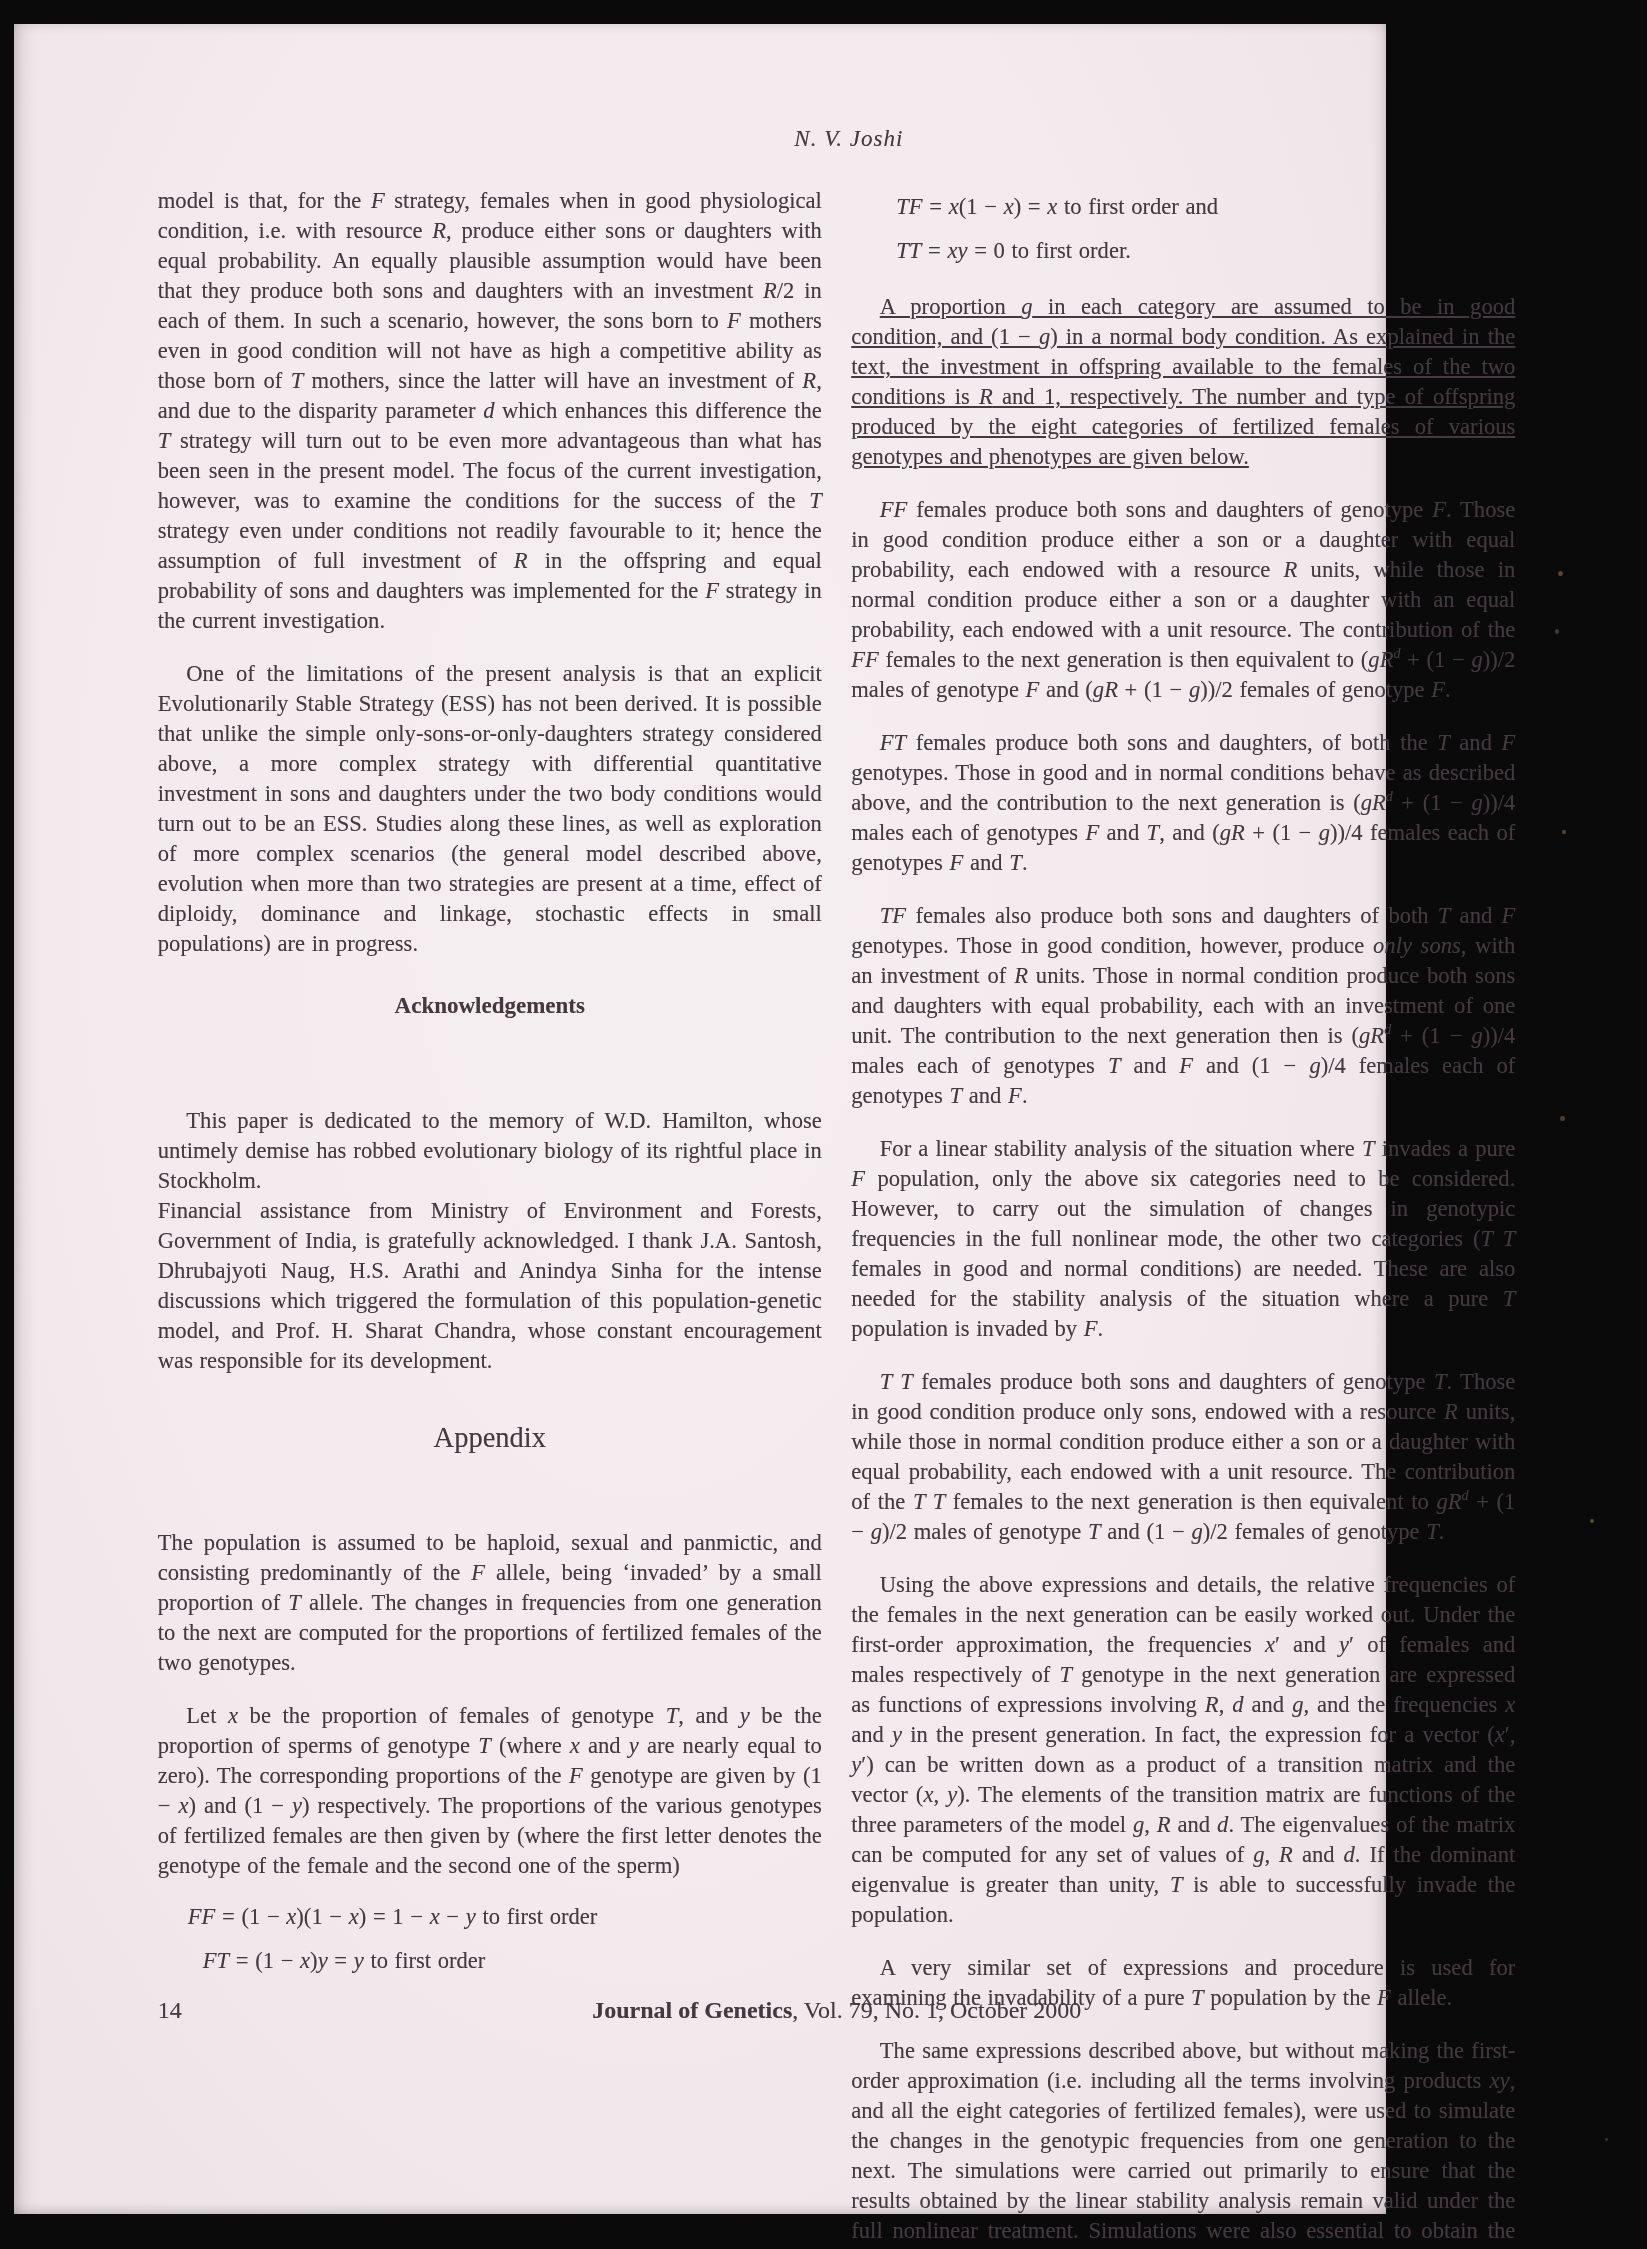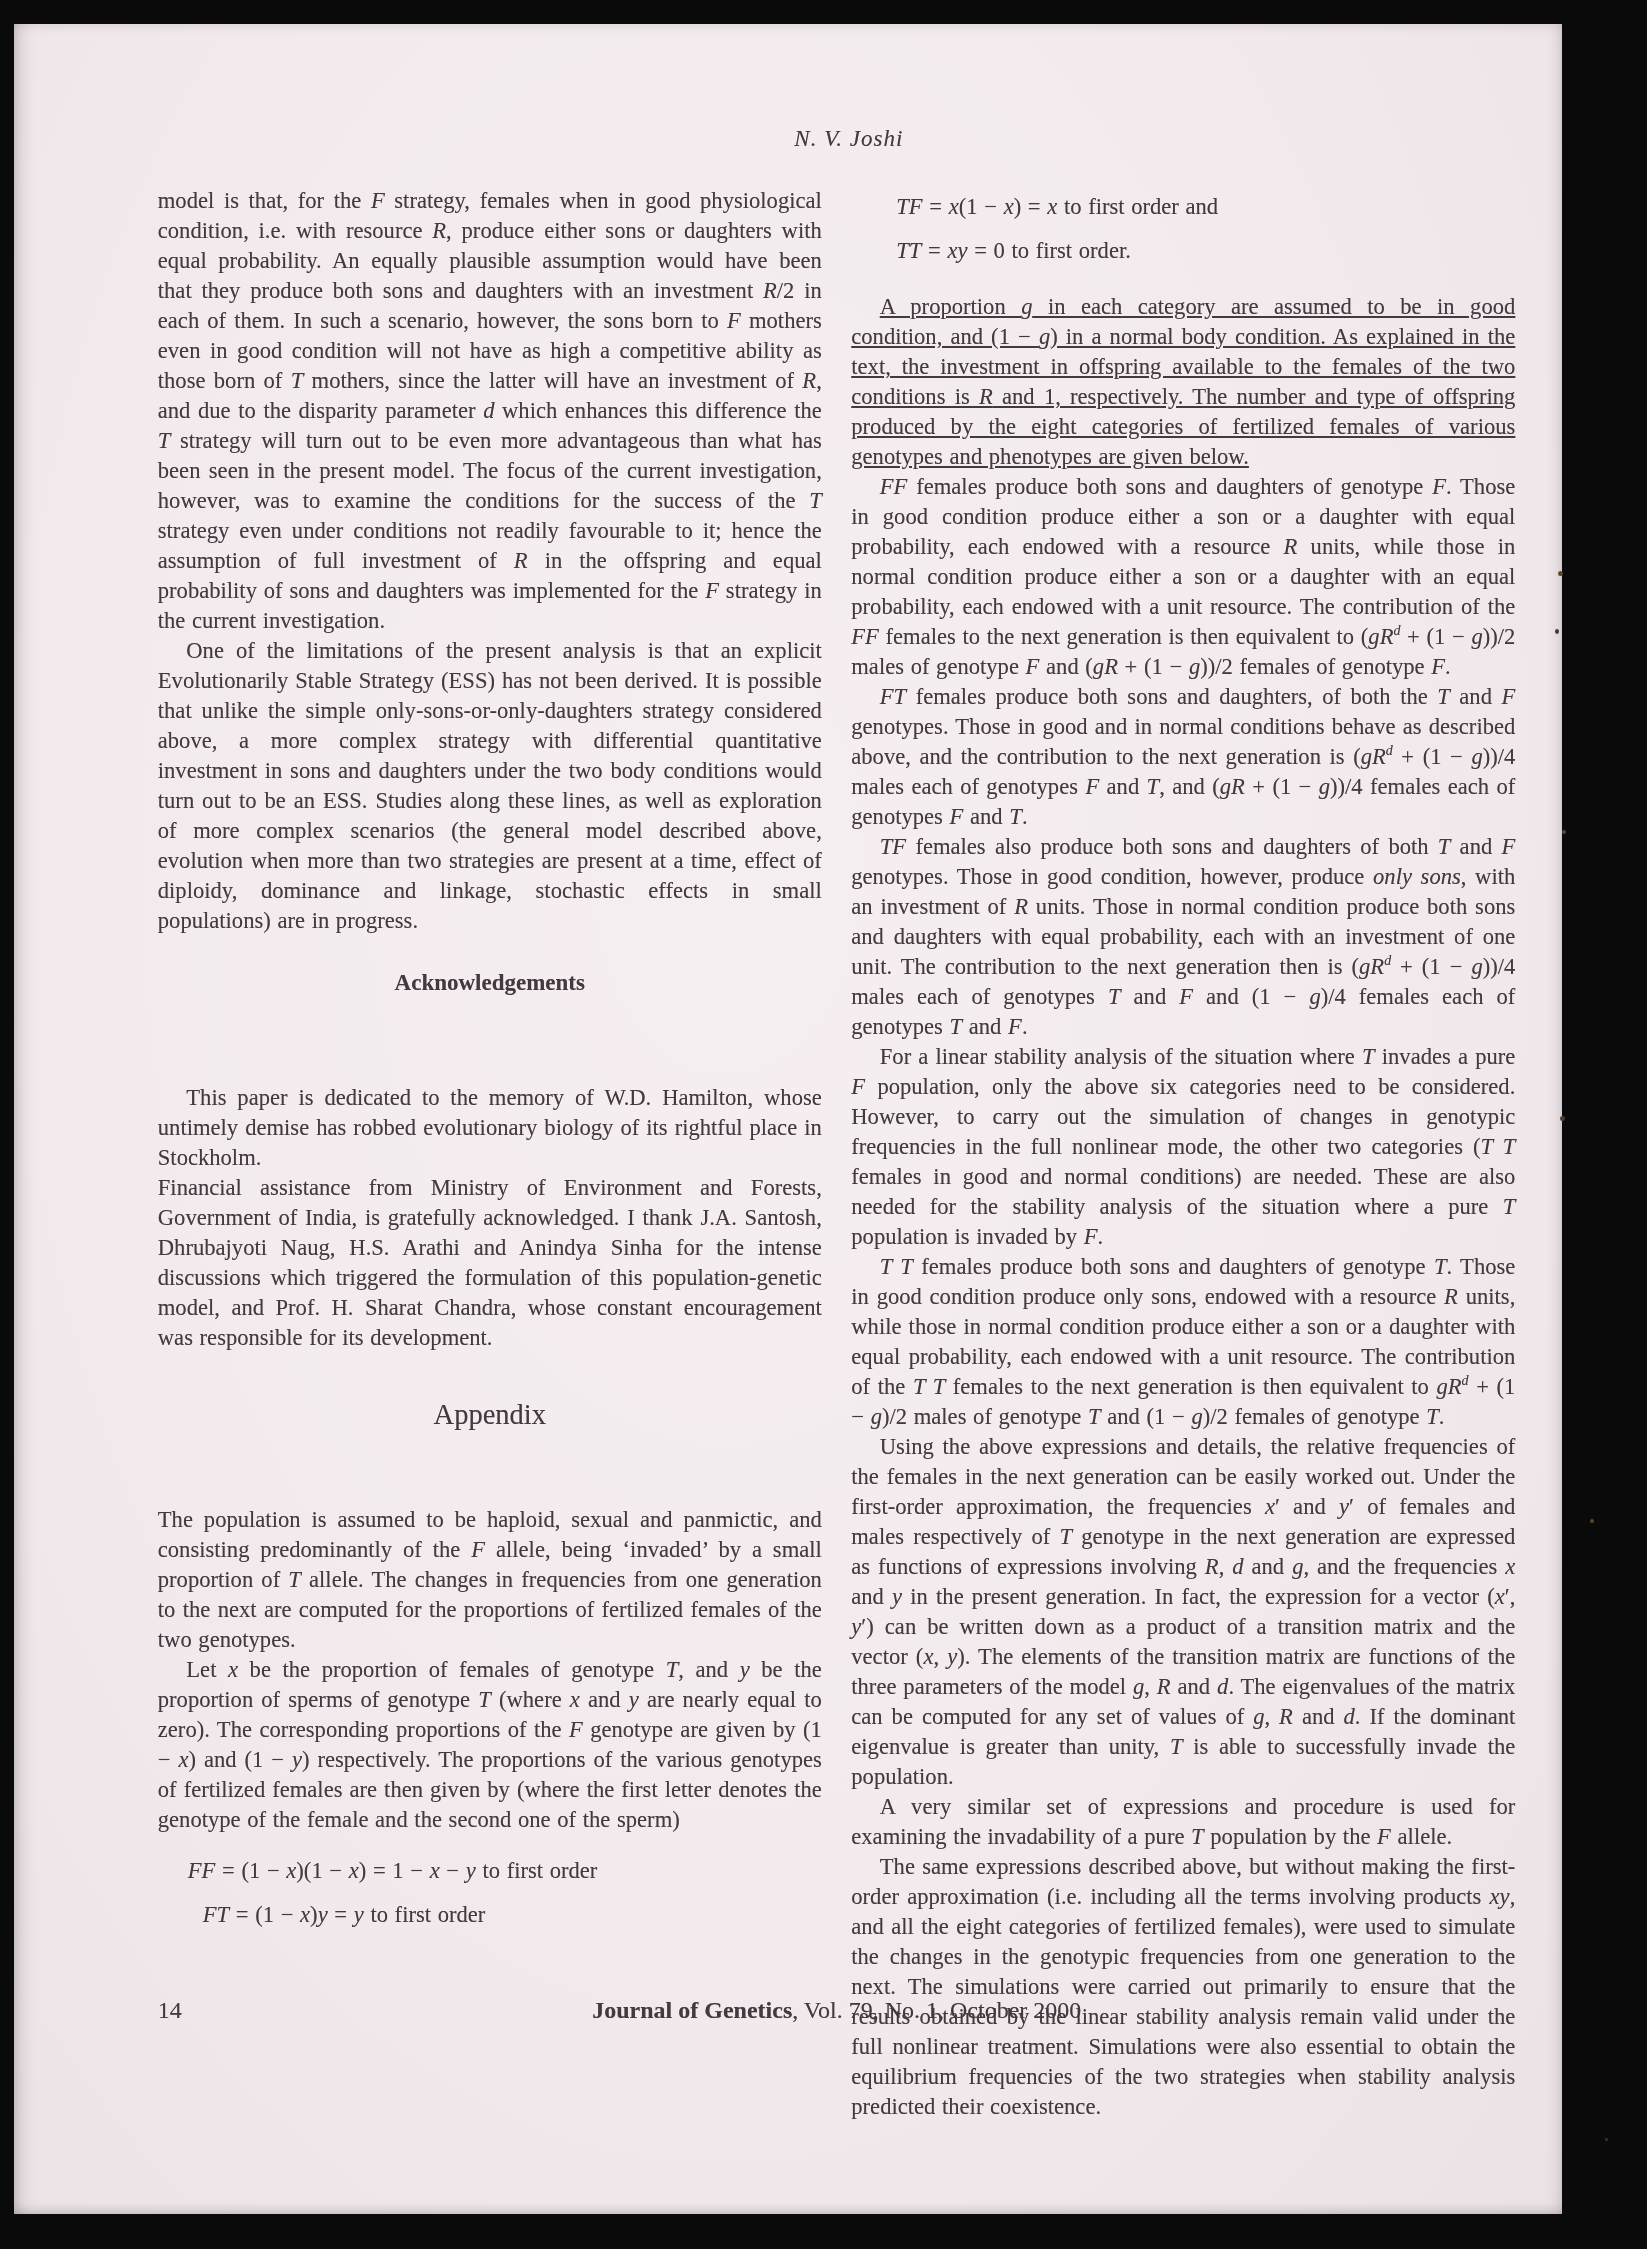--- a/index.html
+++ b/index.html
@@ -1,32 +1,32 @@
 <!DOCTYPE html>
 <html style="font-size:7.9px"><head>
 <meta charset="utf-8">
 <style>
   html,body{margin:0;padding:0;background:#000;}
   #scene{position:relative;width:1647px;height:2250px;background:#0b0a0a;overflow:hidden;
          font-family:"Liberation Serif","DejaVu Serif",serif;}
   
-  #paper{position:absolute;left:13.8px;top:23.6px;width:1548px;height:2190px;
+  #paper{position:absolute;left:13.8px;top:23.6px;width:1372px;height:2190px;
          background:radial-gradient(ellipse at 46% 38%, #f6eff1 0%, #f2eaed 55%, #ebe2e6 100%);
          box-shadow:inset 10.8px 0 22.6px -12.8px rgba(40,20,30,.38),
                     inset -7.9px 0 18.7px -11.8px rgba(40,20,30,.30),
                     inset 0 -6.9px 14.7px -8.8px rgba(40,20,30,.22);
          color:#453941;}
   .txt{color:#453941;text-shadow:0 0 0.5px rgba(80,58,66,.42);}
   #running-head{position:absolute;top:102px;left:614px;width:442px;text-align:center;
                 font-style:italic;font-size:23px;letter-spacing:1px;}
   #cols{position:absolute;left:144px;top:162px;width:1358px;display:flex;gap:29.5px;}
   .col{width:664px;font-size:22.6px;line-height:30px;text-align:justify;word-spacing:1px;}
   .col-right{padding-top:6.9px;}
   .para{margin:0;}
-  .para.indent{text-indent:28.5px;}
+  .para.indent{text-indent:28.5px;margin-top:23px;}
   .eq{margin:17.7px 0 0 45px;text-align:left;}
   .eq:first-child{margin-top:0;}
   .eq + .eq{margin-top:13.8px;}
   .eq + .para{margin-top:25.6px;text-decoration:underline;}
   .para + .eq{margin-top:21.6px;margin-left:30px;}
   .h-ack{font-size:23px;font-weight:bold;text-align:center;margin:32px 0 85px 0;}
   .h-app{font-size:28.5px;font-weight:normal;text-align:center;margin:47px 0 75px 0;}
   sup{font-size:0.62em;line-height:0;}
   #footer{position:absolute;left:144px;top:1973px;width:1358px;font-size:24px;}
   #page-number{position:absolute;left:0;top:0;}

